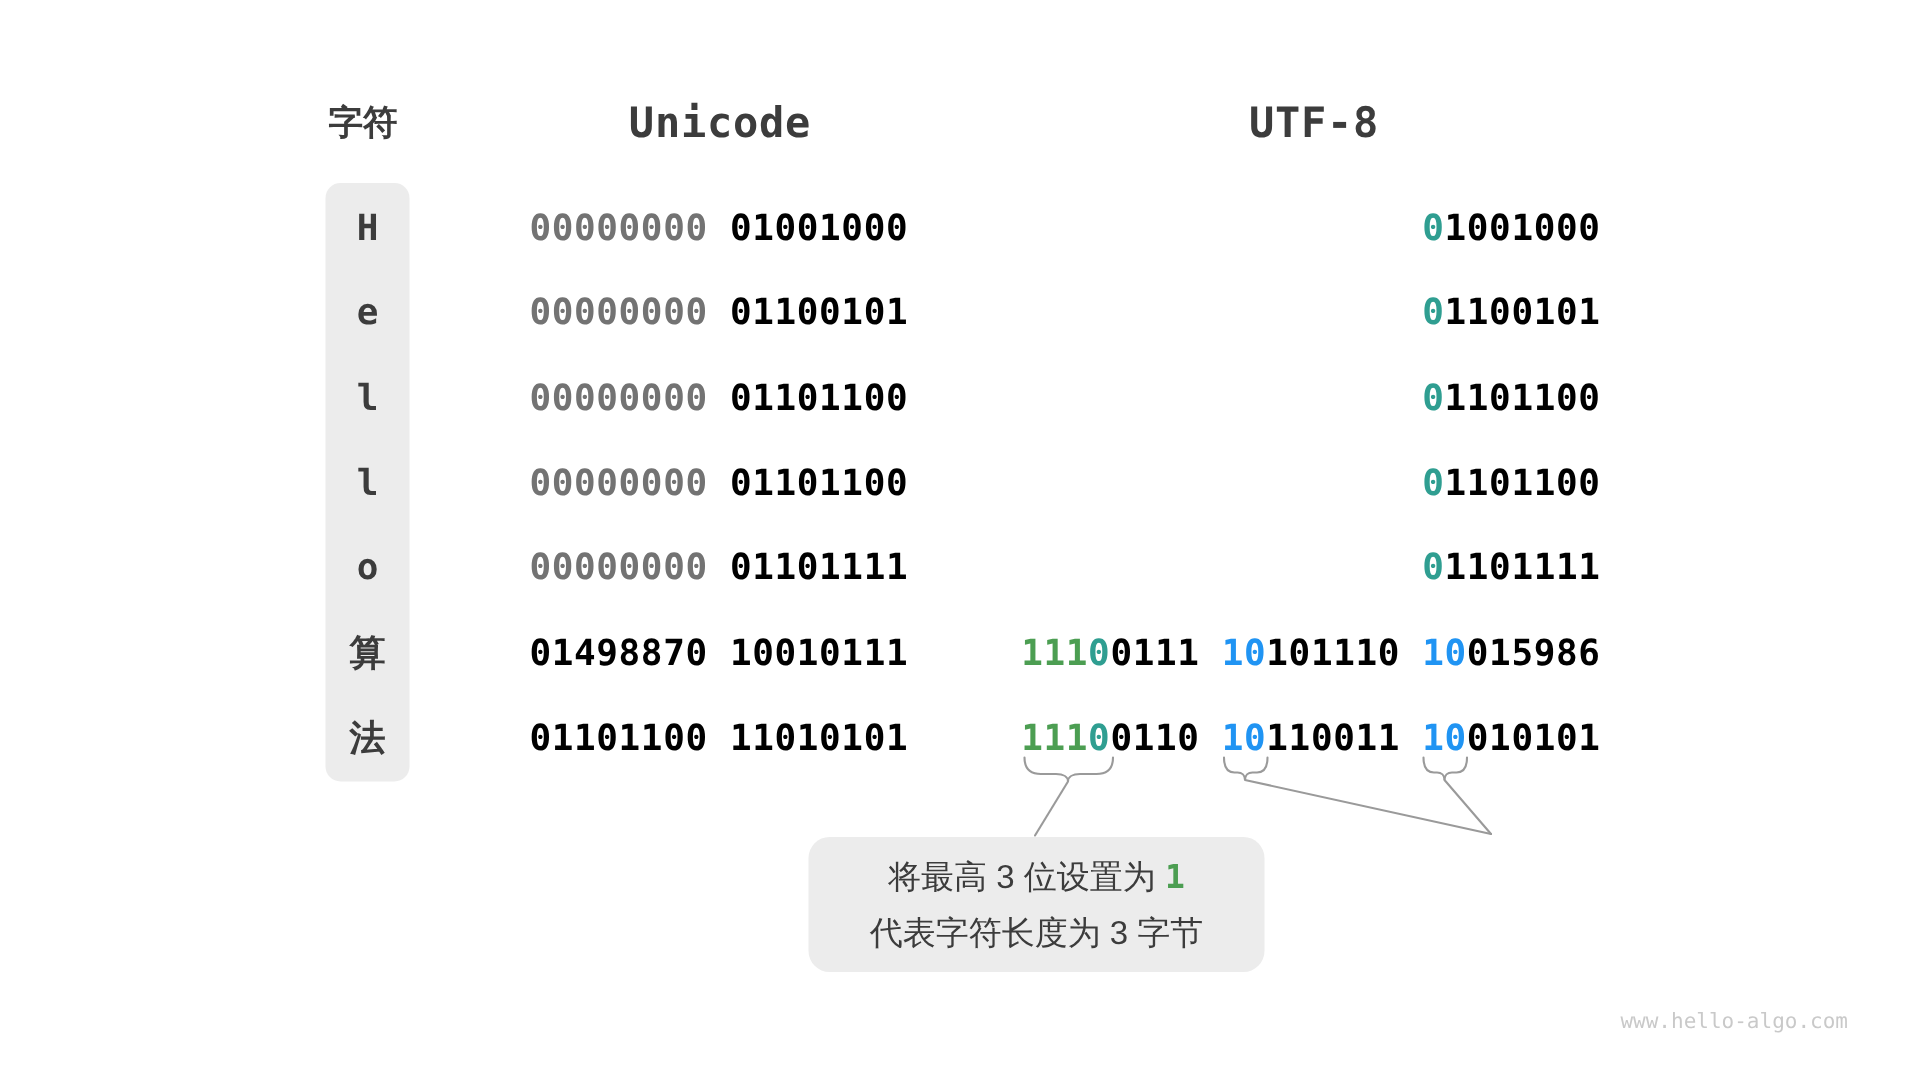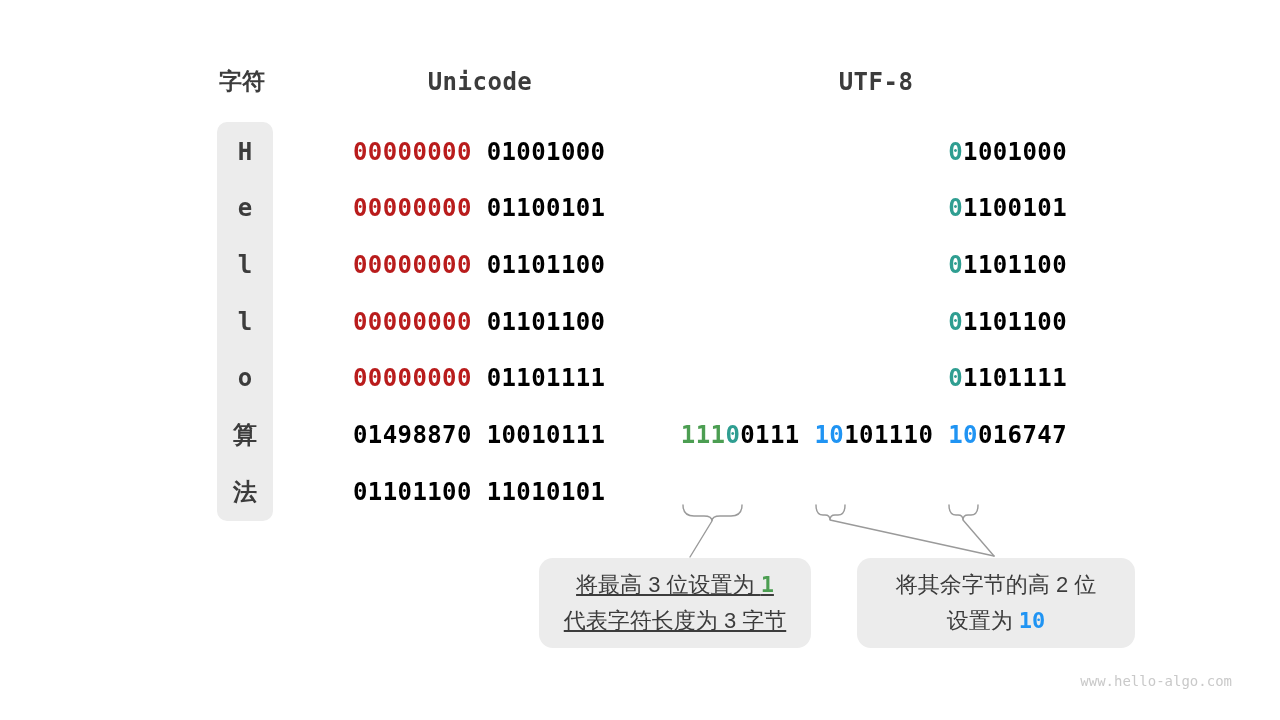--- a/index.html
+++ b/index.html
@@ -5,48 +5,48 @@
   html,body{margin:0;padding:0;background:#ffffff;}
   .stage{
     position:relative;width:1280px;height:720px;overflow:hidden;
     background:#ffffff;
     font-family:"Liberation Sans","DejaVu Sans",sans-serif;
     color:#3c3c3c;
   }
   .hdr{position:absolute;top:64px;height:36px;line-height:36px;font-weight:bold;
        text-align:center;transform:translateX(-50%);}
   .hdr-char{left:242px;font-size:23px;font-family:Liberation Serif, serif;}
-  .hdr-mono{font-family:"DejaVu Sans Mono","Liberation Mono",monospace;font-size:24px;letter-spacing:0.5px;}
+  .hdr-mono{font-family:"DejaVu Sans Mono","Liberation Mono",monospace;font-size:28px;letter-spacing:0.5px;}
   .hdr-unicode{left:480px;}
   .hdr-utf8{left:876px;}
 
   .char-strip{position:absolute;left:217px;top:122px;width:56px;height:399px;
               background:#ececec;border-radius:10px;}
 
   .row{position:absolute;left:0;width:1280px;height:36px;line-height:36px;}
   .char-cell{position:absolute;left:217px;width:56px;text-align:center;
              font-family:"DejaVu Sans Mono","Liberation Mono",monospace;
              font-size:24px;font-weight:bold;color:#3c3c3c;}
   .bits{position:absolute;white-space:pre;
         font-family:"DejaVu Sans Mono","Liberation Mono",monospace;
         font-size:24px;font-weight:bold;letter-spacing:0.4px;color:#3c3c3c;}
   .unicode-bits{left:353px;}
   .utf8-bits{right:213px;text-align:right;}
-  .c-gray{color:#b91c1c;}
+  .c-gray{color:#737373;}
   .c-dark{color:#000000;}
   .c-green{color:#4c9e52;}
   .c-teal{color:#2f9e91;}
   .c-blue{color:#2094f3;}
 
   .connectors{position:absolute;left:0;top:0;width:1280px;height:720px;pointer-events:none;}
 
   .callout{position:absolute;top:558px;height:90px;background:#ececec;border-radius:14px;
            display:flex;flex-direction:column;justify-content:center;align-items:center;
            font-size:22px;line-height:36px;color:#3c3c3c;white-space:pre;}
-  .callout-1{left:539px;width:272px;text-decoration:underline;}
+  .callout-1{left:539px;width:304px;}
   .callout-2{left:857px;width:278px;}
   .hl{font-family:"DejaVu Sans Mono","Liberation Mono",monospace;font-weight:bold;font-size:22px;}
   .hl-green{color:#4c9e52;}
   .hl-blue{color:#2094f3;}
 
   .watermark{position:absolute;right:48px;top:673px;
              font-family:"DejaVu Sans Mono","Liberation Mono",monospace;
              font-size:14px;color:#c9c9c9;}
 </style>
 </head>
@@ -82,42 +82,39 @@
         <div class="bits utf8-bits"><span class="c-teal">0</span><span class="c-dark">1101100</span></div>
       </div>
       <div class="row" style="top: 360px;">
         <div class="char-cell">o</div>
         <div class="bits unicode-bits"><span class="c-gray">00000000</span> <span class="c-dark">01101111</span></div>
         <div class="bits utf8-bits"><span class="c-teal">0</span><span class="c-dark">1101111</span></div>
       </div>
       <div class="row" style="top: 417px;">
         <div class="char-cell">算</div>
         <div class="bits unicode-bits"><span class="c-dark">01498870</span> <span class="c-dark">10010111</span></div>
-        <div class="bits utf8-bits"><span class="c-green">111</span><span class="c-teal">0</span><span class="c-dark">0111</span> <span class="c-blue">10</span><span class="c-dark">101110</span> <span class="c-blue">10</span><span class="c-dark">016747</span></div>
+        <div class="bits utf8-bits"><span class="c-green">111</span><span class="c-teal">0</span><span class="c-dark">0111</span> <span class="c-blue">10</span><span class="c-dark">101110</span> <span class="c-blue">10</span><span class="c-dark">015986</span></div>
       </div>
       <div class="row" style="top: 474px;">
         <div class="char-cell">法</div>
         <div class="bits unicode-bits"><span class="c-dark">01101100</span> <span class="c-dark">11010101</span></div>
+        <div class="bits utf8-bits"><span class="c-green">111</span><span class="c-teal">0</span><span class="c-dark">0110</span> <span class="c-blue">10</span><span class="c-dark">110011</span> <span class="c-blue">10</span><span class="c-dark">010101</span></div>
       </div>
     </div>
 
   <svg class="connectors" viewBox="0 0 1280 720" fill="none" stroke="#9a9a9a" stroke-width="1.4" stroke-linecap="round">
     <path d="M683,505 C683,512 686,516 694,516 L704,516 C709,516 712,518 712,521 C712,518 715,516 720,516 L731,516 C739,516 742,512 742,505"></path>
     <path d="M816,505 C816,511 818,515 823,515 L825,515 C828,515 830,517 830,520 C830,517 832,515 835,515 L838,515 C843,515 845,511 845,505"></path>
     <path d="M949,505 C949,511 951,515 956,515 L958,515 C961,515 963,517 963,520 C963,517 965,515 968,515 L971,515 C976,515 978,511 978,505"></path>
     <line x1="712" y1="521" x2="690" y2="557"></line>
     <line x1="830" y1="520" x2="994" y2="556"></line>
     <line x1="963" y1="520" x2="994" y2="556"></line>
   </svg>
 
   <div class="callout callout-1">
     <div><span>将最高 3 位设置为 </span><span class="hl hl-green">1</span></div>
     <div>代表字符长度为 3 字节</div>
   </div>
 
-  <div class="callout callout-2">
-    <div>将其余字节的高 2 位</div>
-    <div><span>设置为 </span><span class="hl hl-blue">10</span></div>
-  </div>
 
   <div class="watermark">www.hello-algo.com</div>
 
 </div>
 
 </body></html>

